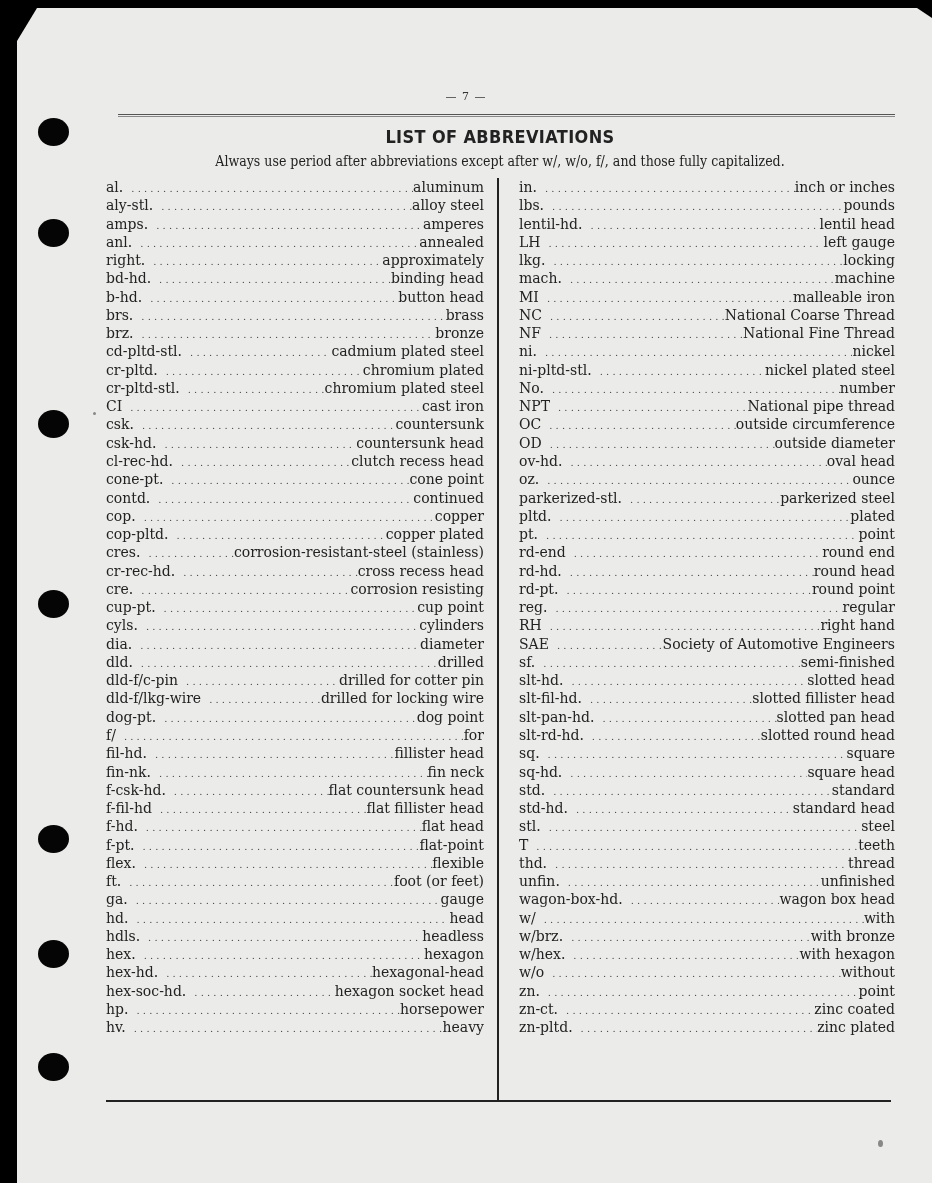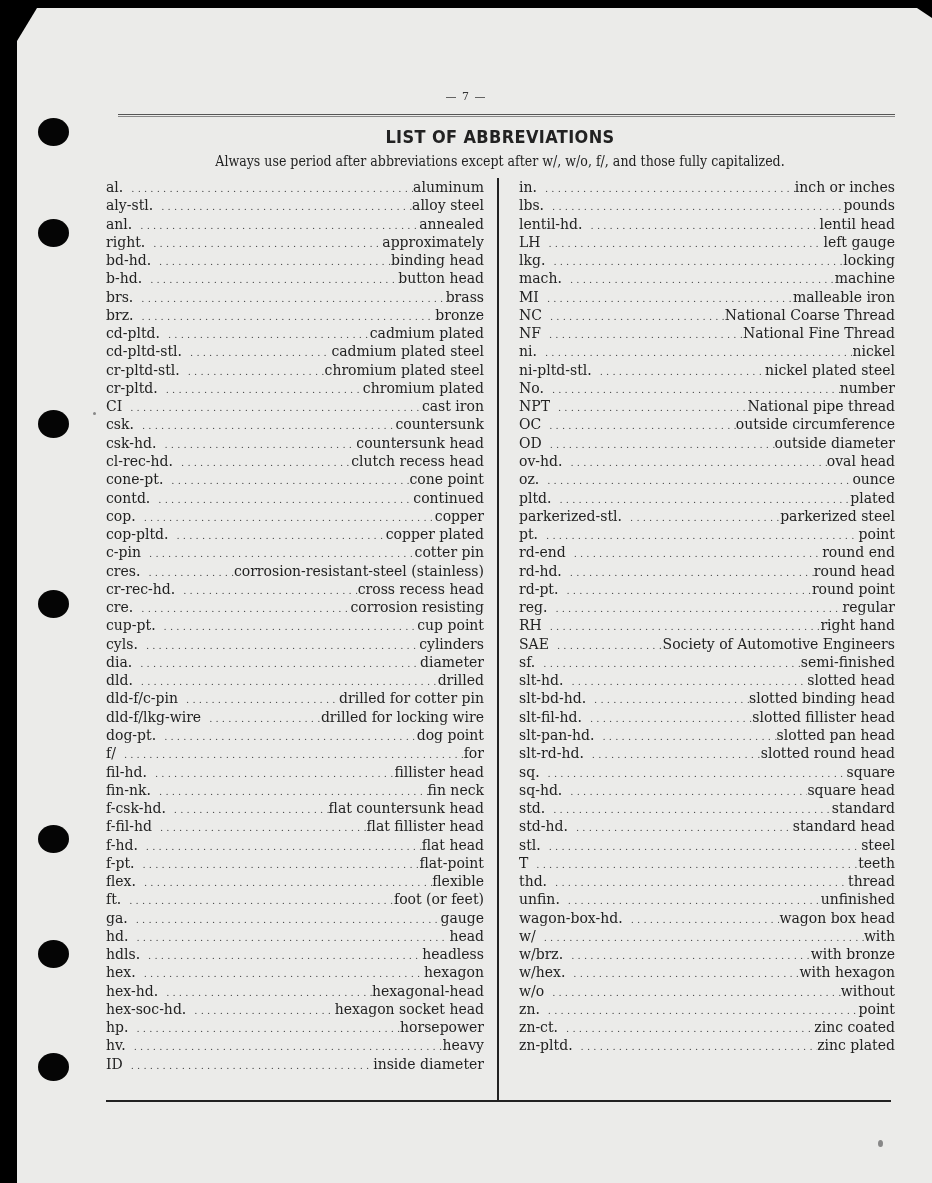--- a/index.html
+++ b/index.html
@@ -87,20 +87,25 @@
         <span class="abbr">al.</span>
         <span class="leader"></span>
         <span class="meaning">aluminum</span>
       </div>
       <div class="row">
         <span class="abbr">aly-stl.</span>
         <span class="leader"></span>
         <span class="meaning">alloy steel</span>
       </div>
       <div class="row">
+        <span class="abbr">amps.</span>
+        <span class="leader"></span>
+        <span class="meaning">amperes</span>
+      </div>
+      <div class="row">
         <span class="abbr">anl.</span>
         <span class="leader"></span>
         <span class="meaning">annealed</span>
       </div>
       <div class="row">
         <span class="abbr">right.</span>
         <span class="leader"></span>
         <span class="meaning">approximately</span>
       </div>
       <div class="row">
@@ -117,40 +122,35 @@
         <span class="abbr">brs.</span>
         <span class="leader"></span>
         <span class="meaning">brass</span>
       </div>
       <div class="row">
         <span class="abbr">brz.</span>
         <span class="leader"></span>
         <span class="meaning">bronze</span>
       </div>
       <div class="row">
-        <span class="abbr">cd-pltd.</span>
-        <span class="leader"></span>
-        <span class="meaning">cadmium plated</span>
-      </div>
-      <div class="row">
         <span class="abbr">cd-pltd-stl.</span>
         <span class="leader"></span>
         <span class="meaning">cadmium plated steel</span>
       </div>
       <div class="row">
+        <span class="abbr">cr-pltd.</span>
+        <span class="leader"></span>
+        <span class="meaning">chromium plated</span>
+      </div>
+      <div class="row">
         <span class="abbr">cr-pltd-stl.</span>
         <span class="leader"></span>
         <span class="meaning">chromium plated steel</span>
       </div>
       <div class="row">
-        <span class="abbr">cr-pltd.</span>
-        <span class="leader"></span>
-        <span class="meaning">chromium plated</span>
-      </div>
-      <div class="row">
         <span class="abbr">CI</span>
         <span class="leader"></span>
         <span class="meaning">cast iron</span>
       </div>
       <div class="row">
         <span class="abbr">csk.</span>
         <span class="leader"></span>
         <span class="meaning">countersunk</span>
       </div>
       <div class="row">
@@ -177,25 +177,20 @@
         <span class="abbr">cop.</span>
         <span class="leader"></span>
         <span class="meaning">copper</span>
       </div>
       <div class="row">
         <span class="abbr">cop-pltd.</span>
         <span class="leader"></span>
         <span class="meaning">copper plated</span>
       </div>
       <div class="row">
-        <span class="abbr">c-pin</span>
-        <span class="leader"></span>
-        <span class="meaning">cotter pin</span>
-      </div>
-      <div class="row">
         <span class="abbr">cres.</span>
         <span class="leader"></span>
         <span class="meaning">corrosion-resistant-steel (stainless)</span>
       </div>
       <div class="row">
         <span class="abbr">cr-rec-hd.</span>
         <span class="leader"></span>
         <span class="meaning">cross recess head</span>
       </div>
       <div class="row">
@@ -315,25 +310,20 @@
       </div>
       <div class="row">
         <span class="abbr">hp.</span>
         <span class="leader"></span>
         <span class="meaning">horsepower</span>
       </div>
       <div class="row">
         <span class="abbr">hv.</span>
         <span class="leader"></span>
         <span class="meaning">heavy</span>
-      </div>
-      <div class="row">
-        <span class="abbr">ID</span>
-        <span class="leader"></span>
-        <span class="meaning">inside diameter</span>
       </div>
     </div>
   <div class="col col-right" id="col-right">
       <div class="row">
         <span class="abbr">in.</span>
         <span class="leader"></span>
         <span class="meaning">inch or inches</span>
       </div>
       <div class="row">
         <span class="abbr">lbs.</span>
@@ -409,30 +399,30 @@
         <span class="abbr">ov-hd.</span>
         <span class="leader"></span>
         <span class="meaning">oval head</span>
       </div>
       <div class="row">
         <span class="abbr">oz.</span>
         <span class="leader"></span>
         <span class="meaning">ounce</span>
       </div>
       <div class="row">
+        <span class="abbr">parkerized-stl.</span>
+        <span class="leader"></span>
+        <span class="meaning">parkerized steel</span>
+      </div>
+      <div class="row">
         <span class="abbr">pltd.</span>
         <span class="leader"></span>
         <span class="meaning">plated</span>
       </div>
       <div class="row">
-        <span class="abbr">parkerized-stl.</span>
-        <span class="leader"></span>
-        <span class="meaning">parkerized steel</span>
-      </div>
-      <div class="row">
         <span class="abbr">pt.</span>
         <span class="leader"></span>
         <span class="meaning">point</span>
       </div>
       <div class="row">
         <span class="abbr">rd-end</span>
         <span class="leader"></span>
         <span class="meaning">round end</span>
       </div>
       <div class="row">
@@ -462,25 +452,20 @@
       </div>
       <div class="row">
         <span class="abbr">sf.</span>
         <span class="leader"></span>
         <span class="meaning">semi-finished</span>
       </div>
       <div class="row">
         <span class="abbr">slt-hd.</span>
         <span class="leader"></span>
         <span class="meaning">slotted head</span>
-      </div>
-      <div class="row">
-        <span class="abbr">slt-bd-hd.</span>
-        <span class="leader"></span>
-        <span class="meaning">slotted binding head</span>
       </div>
       <div class="row">
         <span class="abbr">slt-fil-hd.</span>
         <span class="leader"></span>
         <span class="meaning">slotted fillister head</span>
       </div>
       <div class="row">
         <span class="abbr">slt-pan-hd.</span>
         <span class="leader"></span>
         <span class="meaning">slotted pan head</span>

